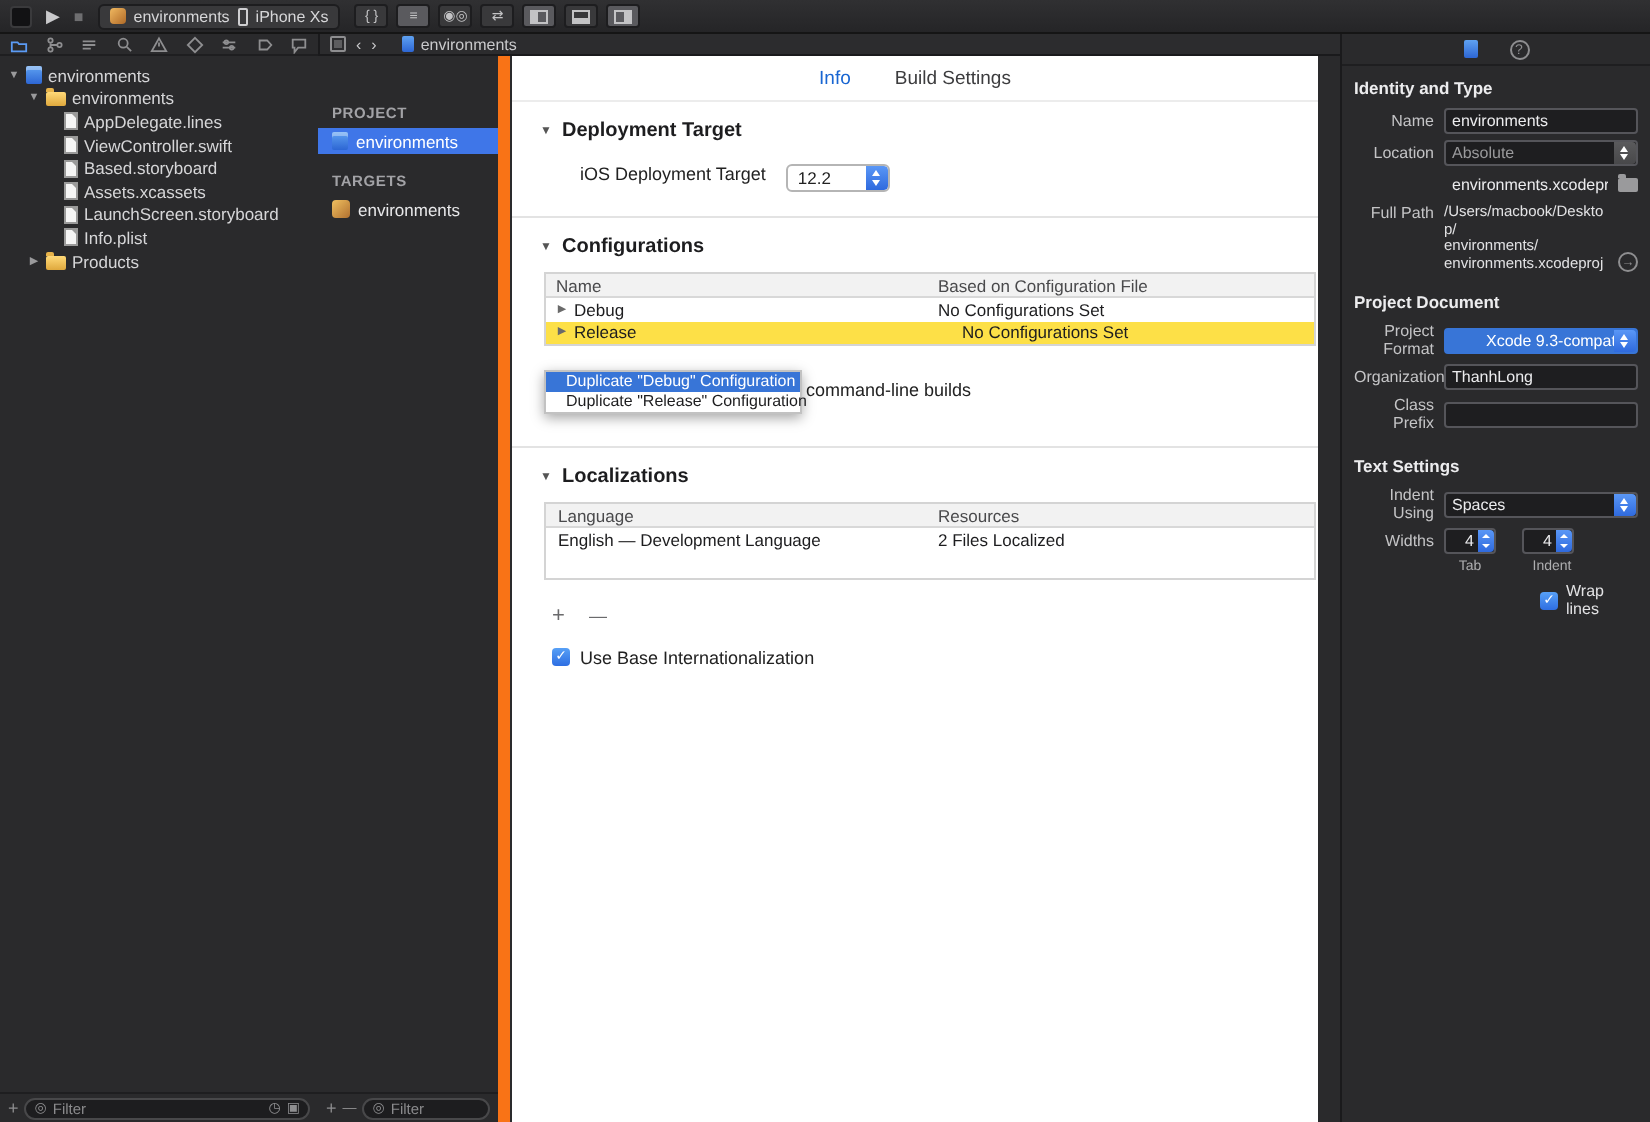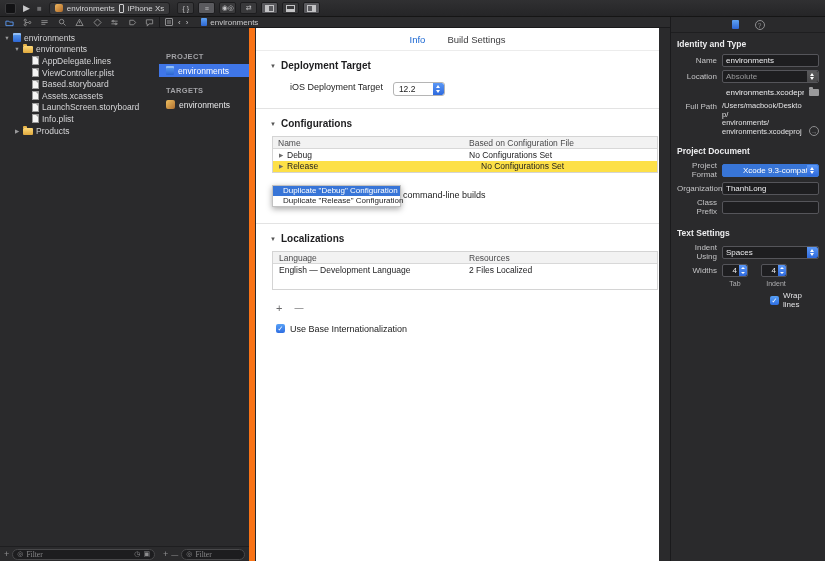--- a/index.html
+++ b/index.html
@@ -56,21 +56,21 @@
   .app-ic { width:9px; height:9px; border-radius:2px; flex:0 0 auto;
             background:linear-gradient(135deg,#f0c060,#b07030); }
 
   .filterbar { position:absolute; left:0; right:0; bottom:0; height:15px; border-top:1px solid #1e1e20;
                display:flex; align-items:center; gap:3px; padding:0 4px; background:#2a2a2c; }
   .fb-glyph { color:#8e8e90; font-size:9px; line-height:11px; }
   .filter-field { flex:1; height:11px; background:#1d1d1f; border:1px solid #48484a; border-radius:6px;
                   display:flex; align-items:center; gap:3px; padding:0 4px; min-width:0; }
   .filter-field .fic { color:#8e8e90; font-size:7px; }
   .filter-field input { flex:1; min-width:0; background:transparent; border:none; outline:none;
-                        color:#d6d6d8; font-size:7.5px; font-family:Liberation Serif, serif; }
+                        color:#d6d6d8; font-size:7.5px; font-family:Liberation Sans, sans-serif; }
   .filter-field input::placeholder { color:#8a8a8c; }
 
   
   .tabbar { position:absolute; top:17px; left:160px; width:510px; height:11px; background:#2c2c2e;
             border-bottom:1px solid #1a1a1c; display:flex; align-items:center; gap:5px; padding:0 5px;
             font-size:8px; color:#c9c9cb; z-index:5; }
   .related-ic { width:8px; height:8px; border:1px solid #8e8e90; border-radius:1px; position:relative; }
   .related-ic::before { content:""; position:absolute; inset:1px; background:#8e8e90; opacity:.5; }
   .tab-doc { width:6px; height:8px; background:linear-gradient(#5fa2f2,#2d66d4); border-radius:1px; }
 
@@ -242,21 +242,21 @@
         <span class="disc">▼</span>
         <span class="folder-ic"></span>
         <span>environments</span>
       </div>
       <div class="trow i2">
         <span class="page-ic"></span>
         <span>AppDelegate.lines</span>
       </div>
       <div class="trow i2">
         <span class="page-ic"></span>
-        <span>ViewController.plist</span>
+        <span>ViewController.swift</span>
       </div>
       <div class="trow i2">
         <span class="page-ic"></span>
         <span>Based.storyboard</span>
       </div>
       <div class="trow i2">
         <span class="page-ic"></span>
         <span>Assets.xcassets</span>
       </div>
       <div class="trow i2">

